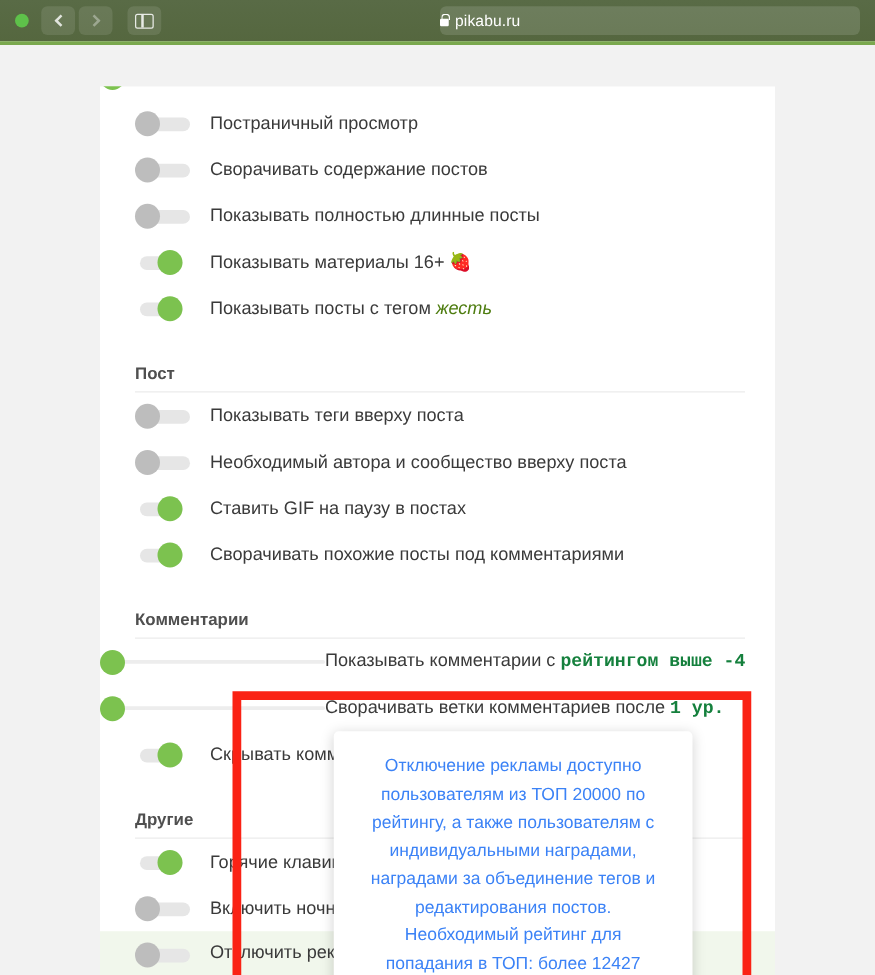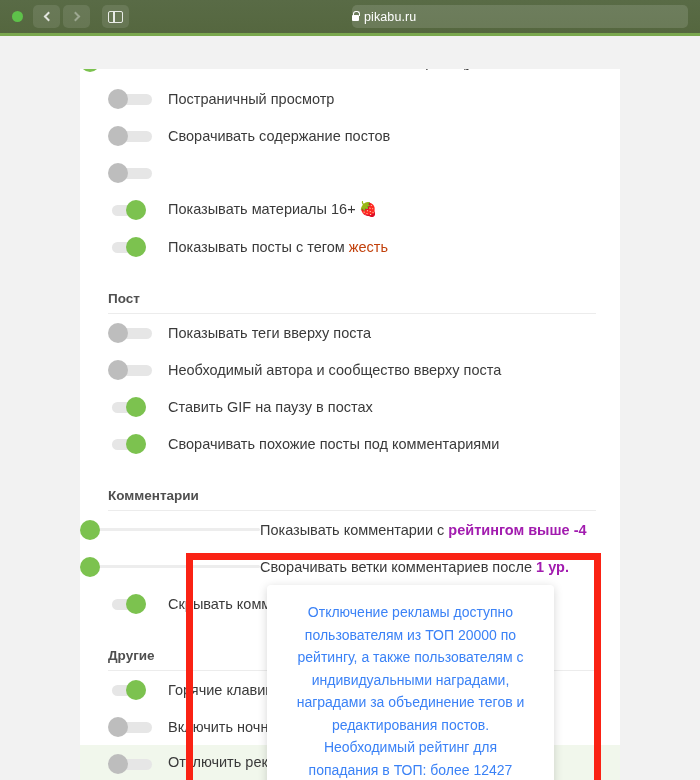--- a/index.html
+++ b/index.html
@@ -155,22 +155,22 @@
     padding-left: 28px;
   }
   .row.highlight { background: #f1f7ec; }
 
   .row-label {
     font-size: 14.5px;
     color: #3a3a3a;
     white-space: nowrap;
     margin-left: 12px;
   }
-  .row-label .muted  { color: #c2410c; }
-  .row-label .green-b{ color: #a21caf; font-weight: bold; }
+  .row-label .muted  { color: #4d7c0f; font-style: italic; }
+  .row-label .green-b{ color: #15803d; font-weight: bold; font-family: Liberation Mono, monospace; }
 
   
   .toggle {
     position: relative;
     width: 48px; height: 20px;
     flex: 0 0 auto;
   }
   .toggle .track {
     position: absolute;
     top: 5px;
@@ -302,20 +302,21 @@
             <span class="track"></span>
             <span class="knob"></span>
           </div>
           <div class="row-label"><span>Сворачивать содержание постов</span></div>
         </div>
         <div class="row">
           <div class="toggle off">
             <span class="track"></span>
             <span class="knob"></span>
           </div>
+          <div class="row-label"><span>Показывать полностью длинные посты</span></div>
         </div>
         <div class="row">
           <div class="toggle on">
             <span class="track"></span>
             <span class="knob"></span>
           </div>
           <div class="row-label"><span>Показывать материалы 16+ </span><span>🍓</span></div>
         </div>
         <div class="row">
           <div class="toggle on">

